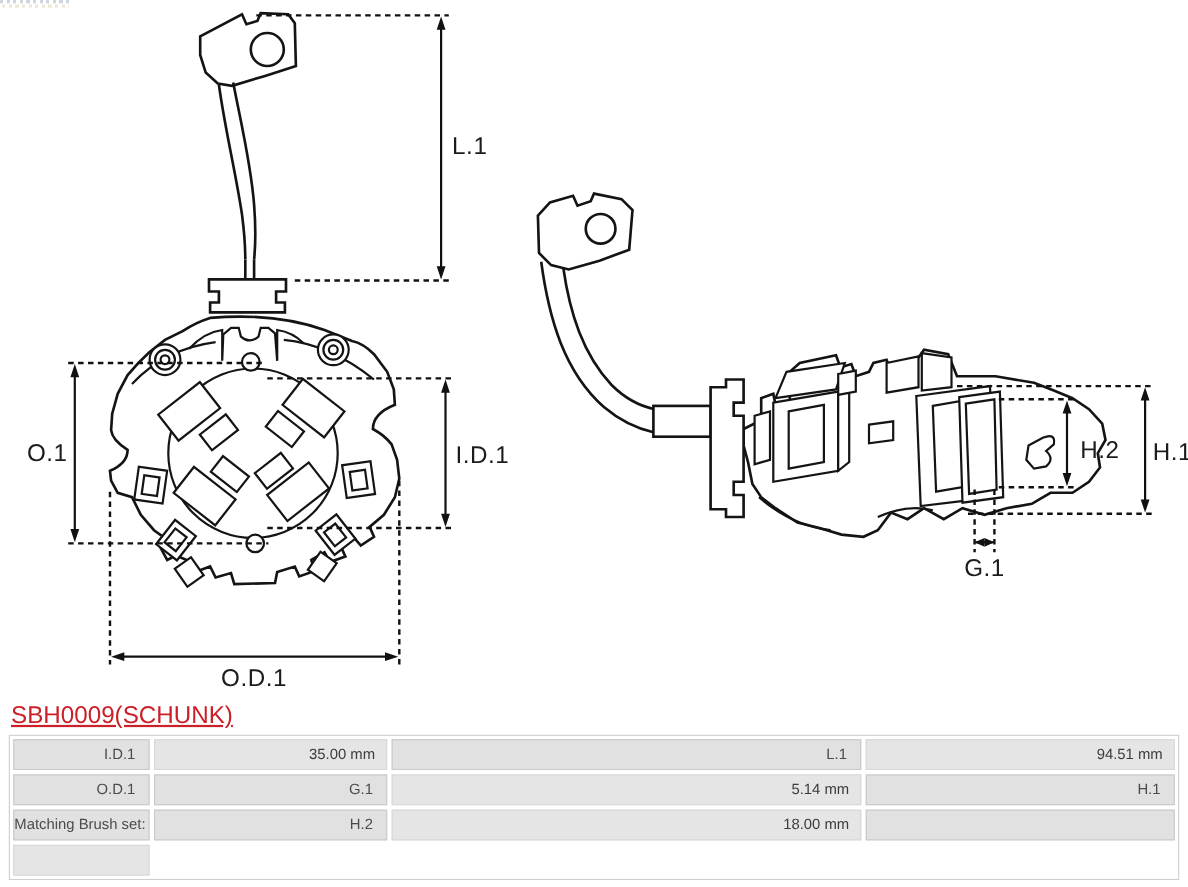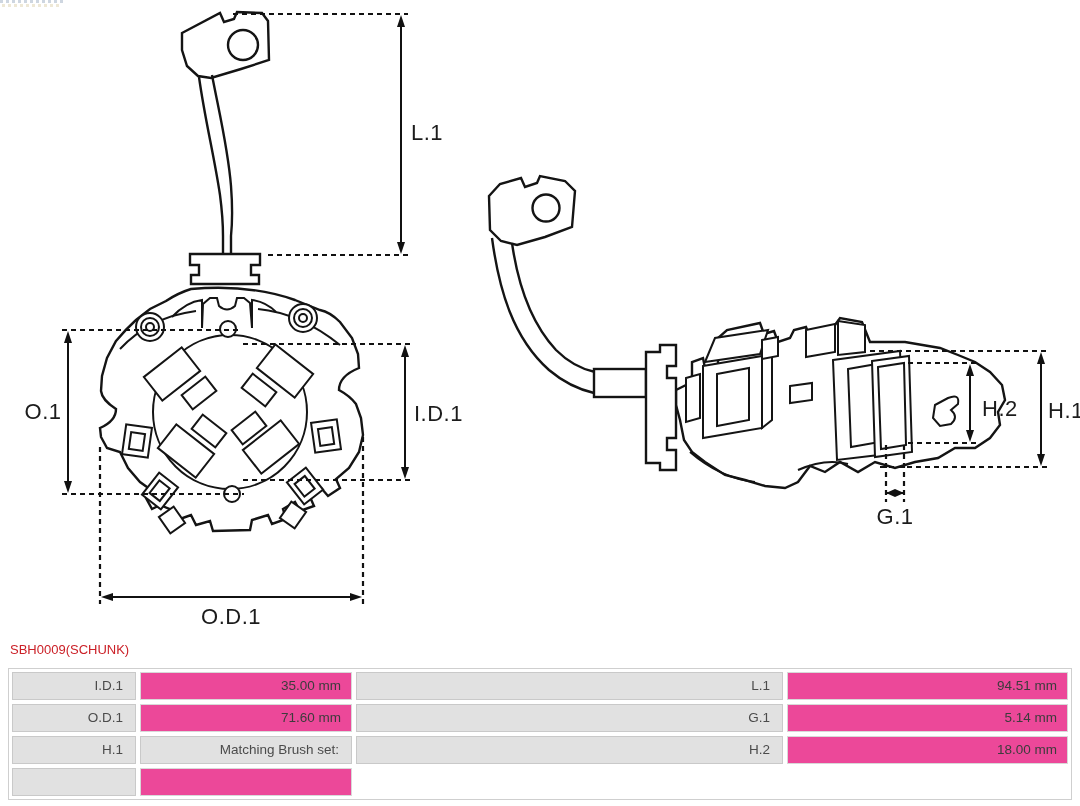--- a/index.html
+++ b/index.html
@@ -23,36 +23,36 @@
   svg#drawing .outline-thin{fill:#ffffff;stroke:#141414;stroke-width:2;stroke-linejoin:miter;}
   svg#drawing .wire{fill:none;stroke:#141414;stroke-width:2.4;}
   svg#drawing .detail{fill:none;stroke:#141414;stroke-width:2;}
   svg#drawing .dash{fill:none;stroke:#111111;stroke-width:2.2;stroke-dasharray:5 4;}
   svg#drawing .dim{fill:none;stroke:#111111;stroke-width:2;}
   svg#drawing .arrow{fill:#111111;stroke:none;}
   svg#drawing text{font-family:"Liberation Sans", sans-serif;font-size:22px;fill:#1c1c1c;letter-spacing:.5px;}
 
   #part-title{
     position:absolute;left:10px;top:640px;height:20px;
-    font-size:13px;line-height:20px;color:#cb2027;white-space:nowrap;
+    font-size:22px;line-height:20px;color:#cb2027;white-space:nowrap;text-decoration:underline;
   }
 
   #spec-table{
     position:absolute;left:8px;top:668px;width:1064px;
     box-sizing:border-box;border:1px solid #cfcfcf;background:#fff;
     padding:3px;
     display:grid;
     grid-template-columns:124px 212px 427px 1fr;
     grid-auto-rows:28px;
     gap:4px;
     font-size:13.5px;
   }
   .cell{box-sizing:border-box;height:28px;line-height:26px;text-align:right;overflow:hidden;white-space:nowrap;}
   .cell.label{background:#e1e1e1;border:1px solid #c9c9c9;color:#4b4b4b;padding-right:12px;}
-  .cell.value{background:#ec4899;border:1px solid #d8d8d8;color:#3c3c3c;padding-right:10px;}
+  .cell.value{background:#e5e5e5;border:1px solid #d8d8d8;color:#3c3c3c;padding-right:10px;}
 </style>
 </head>
 <body>
 
 <div id="frame">
 
   <div id="edge-artifact"></div>
 
   <svg id="drawing" width="1080" height="640" viewBox="0 0 1080 640">
 
@@ -281,21 +281,20 @@
 
   <div id="part-title">SBH0009(SCHUNK)</div>
 
   <div id="spec-table">
     <div class="cell label">I.D.1</div>
     <div class="cell value">35.00 mm</div>
     <div class="cell label">L.1</div>
     <div class="cell value">94.51 mm</div>
 
     <div class="cell label">O.D.1</div>
-    <div class="cell value">71.60 mm</div>
     <div class="cell label">G.1</div>
     <div class="cell value">5.14 mm</div>
 
     <div class="cell label">H.1</div>
     <div class="cell label">Matching Brush set:</div>
 
     <div class="cell label">H.2</div>
     <div class="cell value">18.00 mm</div>
     <div class="cell label"></div>
     <div class="cell value"></div>

